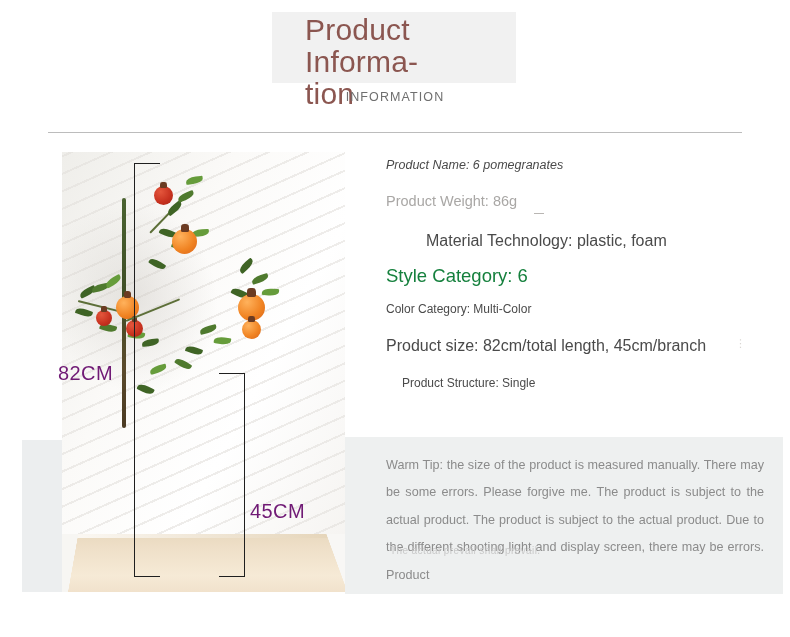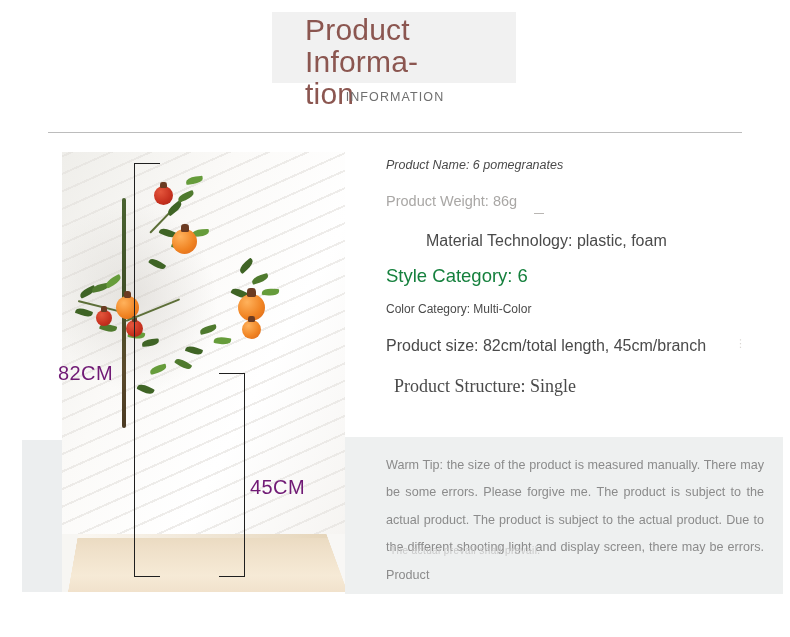--- a/index.html
+++ b/index.html
@@ -195,21 +195,21 @@
   .spec {
     color: #4a4a4a;
     white-space: nowrap;
   }
   .s1 { position: absolute; top: 6px;   left: 0; font-size: 12.5px; font-style: italic; }
   .s2 { position: absolute; top: 41px;  left: 0; font-size: 14.5px; color: #a9a7a5; }
   .s3 { position: absolute; top: 80px;  left: 16px; font-size: 16px; margin-left: 24px; }
   .s4 { position: absolute; top: 113px; left: 0; font-size: 18.5px; color: #15803d; }
   .s5 { position: absolute; top: 150px; left: 0; font-size: 12px; }
   .s6 { position: absolute; top: 185px; left: 0; font-size: 16px; }
-  .s7 { position: absolute; top: 224px; left: 8px; font-size: 18px; font-family: Liberation Serif, serif; }
+  .s7 { position: absolute; top: 224px; left: 16px; font-size: 12px; }
   .tick-1 {
     position: absolute;
     left: 148px;
     top: 61px;
     width: 10px;
     height: 1px;
     background: #b9b6b3;
   }
   .tick-2 {
     position: absolute;
@@ -330,21 +330,21 @@
     <div class="bk v" style="left:134px; top:163px; height:414px;"></div>
     <div class="bk h" style="left:134px; top:576px; width:26px;"></div>
   </div>
   <div class="cmlabel" style="left:58px; top:362px;">82CM</div>
 
   <div>
     <div class="bk h" style="left:219px; top:373px; width:26px;"></div>
     <div class="bk v" style="left:244px; top:373px; height:204px;"></div>
     <div class="bk h" style="left:219px; top:576px; width:26px;"></div>
   </div>
-  <div class="cmlabel" style="left:250px; top:476px;text-align:right;">45CM</div>
+  <div class="cmlabel" style="left:250px; top:500px;text-align:right;">45CM</div>
 
   <div class="specs">
     <div class="spec s1">Product Name: 6 pomegranates</div>
     <div class="spec s2">Product Weight: 86g</div>
     <div class="tick-1"></div>
     <div class="spec s3">Material Technology: plastic, foam</div>
     <div class="spec s4">Style Category: 6</div>
     <div class="spec s5">Color Category: Multi-Color</div>
     <div class="spec s6">Product size: 82cm/total length, 45cm/branch</div>
     <div class="tick-2">⋮</div>

